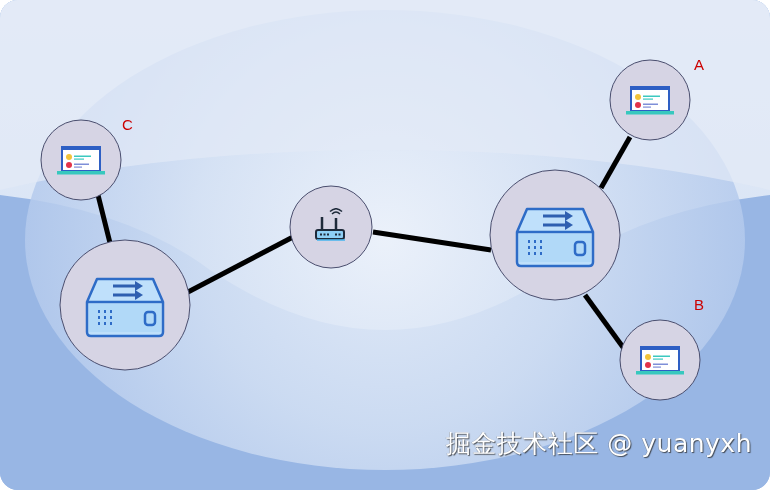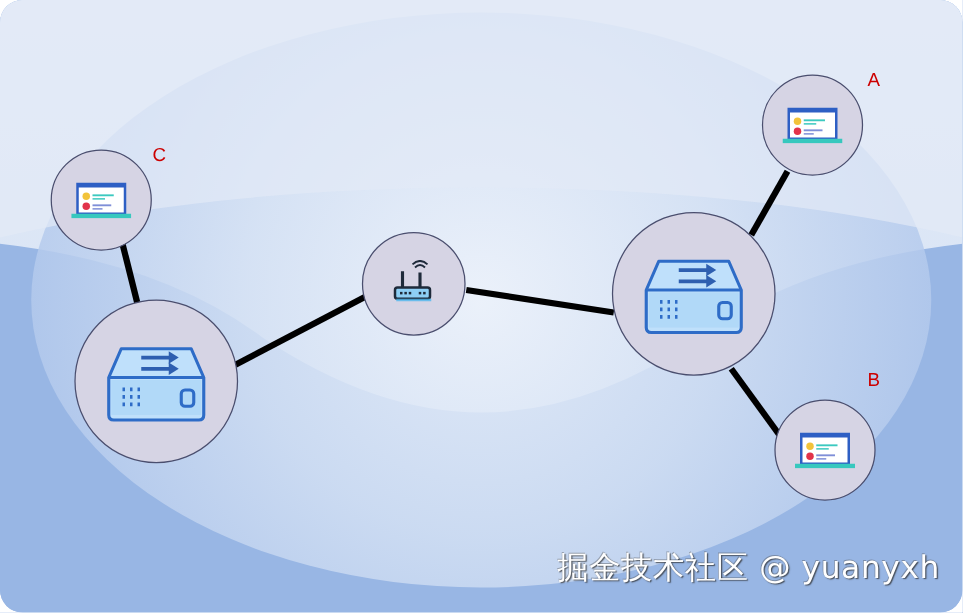--- a/index.html
+++ b/index.html
@@ -14,21 +14,21 @@
     .bg-layer { position: absolute; inset: 0; }
     svg.scene { position: absolute; left: 0; top: 0; }
     .label {
       position: absolute;
       font-family: "Liberation Sans", sans-serif;
       font-size: 15px;
       color: #cc0000;
     }
     .watermark {
       position: absolute;
-      right: 18px; bottom: 20px;
+      right: 18px; bottom: 30px;
       font-family: "DejaVu Sans", sans-serif;
       font-size: 25px;
       color: #ffffff;
       letter-spacing: 0.5px;
       text-shadow: 1px 1px 1px rgba(40,40,40,0.75), -0.5px -0.5px 0 rgba(80,80,80,0.4);
     }
   </style>
 </head>
 <body>
 

